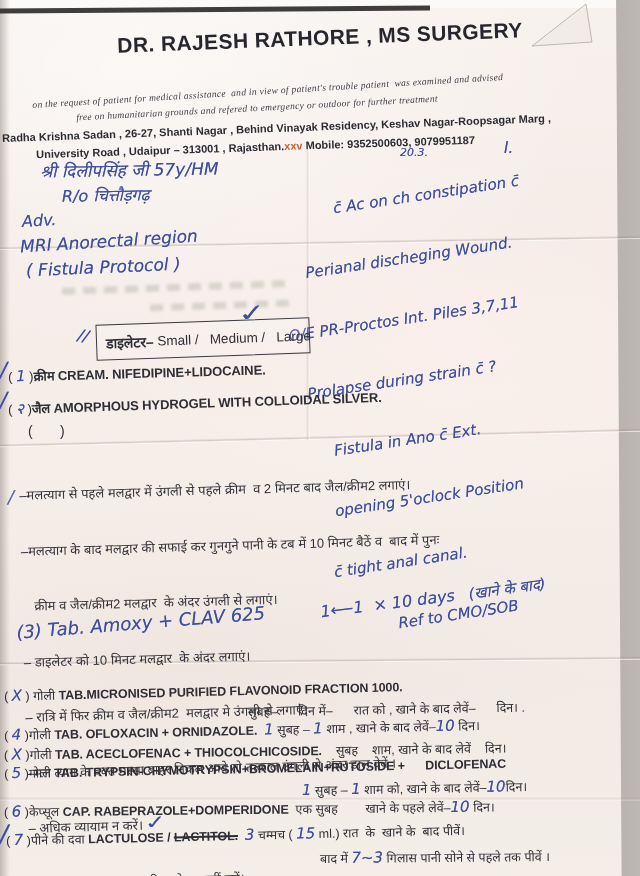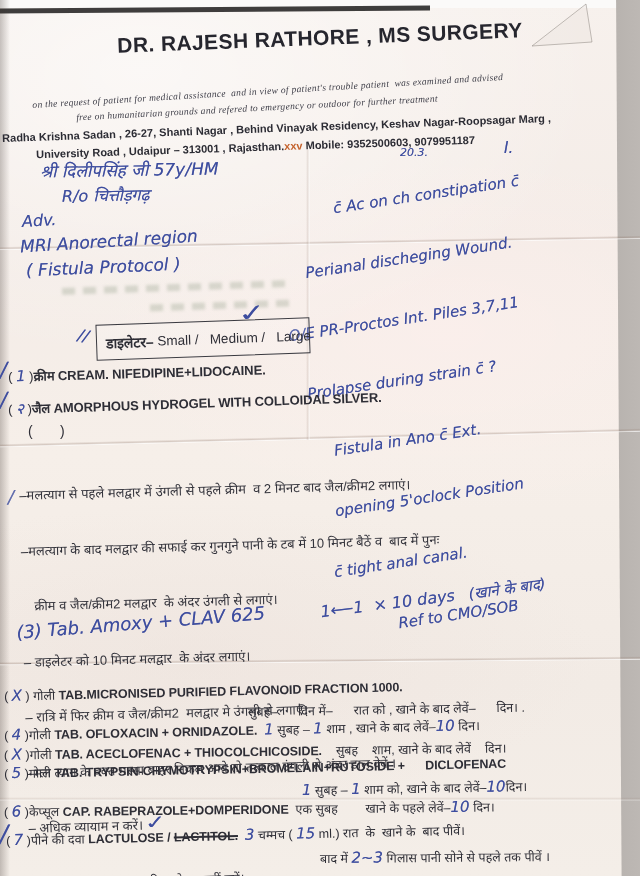--- a/index.html
+++ b/index.html
@@ -134,15 +134,15 @@
   <div class="abs row print" style="left:4px;top:682px;font-size:12.5px;transform:rotate(-1.4deg);"><span>( </span><span class="hw" style="font-size: 15px;">X</span><span> ) गोली </span><span class="b">TAB.MICRONISED PURIFIED FLAVONOID FRACTION 1000.</span></div>
   <div class="abs row print" style="left:248px;top:701px;font-size:12.5px;transform:rotate(-1deg);"><span>सुबह–      दिन में–      रात को , खाने के बाद लेवें–      दिन। .</span></div>
   <div class="abs row print" style="left:4px;top:721px;font-size:12.5px;transform:rotate(-1.2deg);"><span>( </span><span class="hw" style="font-size: 15px;">4</span><span> )गोली </span><span class="b">TAB. OFLOXACIN + ORNIDAZOLE.</span><span>  </span><span class="hw" style="font-size: 15px;">1</span><span> सुबह – </span><span class="hw" style="font-size: 15px;">1</span><span> शाम , खाने के बाद लेवें–</span><span class="hw" style="font-size: 15px;">10</span><span> दिन।</span></div>
   <div class="abs row print" style="left:4px;top:742px;font-size:12.5px;transform:rotate(-.8deg);"><span>( </span><span class="hw" style="font-size: 15px;">X</span><span> )गोली </span><span class="b">TAB. ACECLOFENAC + THIOCOLCHICOSIDE.</span><span>    सुबह    शाम, खाने के बाद लेवें    दिन।</span></div>
   <div class="abs row print" style="left:4px;top:759px;font-size:12.5px;transform:rotate(-1.2deg);"><span>( </span><span class="hw" style="font-size: 15px;">5</span><span> )गोली </span><span class="b">TAB. TRYPSIN-CHYMOTRYPSIN+BROMELAIN+RUTOSIDE +      DICLOFENAC</span></div>
   <div class="abs row print" style="left:302px;top:779px;font-size:12.5px;transform:rotate(-1deg);"><span class="hw" style="font-size: 15px;">1</span><span> सुबह – </span><span class="hw" style="font-size: 15px;">1</span><span> शाम को, खाने के बाद लेवें–</span><span class="hw" style="font-size: 15px;">10</span><span>दिन।</span></div>
   <div class="abs row print" style="left:4px;top:800px;font-size:12.5px;transform:rotate(-.6deg);"><span>( </span><span class="hw" style="font-size: 15px;">6</span><span> )केप्सूल </span><span class="b">CAP. RABEPRAZOLE+DOMPERIDONE</span><span>  एक सुबह        खाने के पहले लेवें–</span><span class="hw" style="font-size: 15px;">10</span><span> दिन।</span></div>
   <div class="abs ink-mark hw" style="left:0px;top:820px;font-size:24px;">∕</div>
   <div class="abs row print" style="left:6px;top:826px;font-size:12.5px;transform:rotate(-1.3deg);"><span>( </span><span class="hw" style="font-size: 15px;">7</span><span> )पीने की दवा </span><span class="b">LACTULOSE / </span><span class="b strike">LACTITOL.</span><span>  </span><span class="hw" style="font-size: 15px;">3</span><span> चम्मच ( </span><span class="hw" style="font-size: 15px;">15</span><span> ml.) रात  के  खाने के  बाद पीवें।</span></div>
   <div class="abs ink-mark hw" style="left:148px;top:812px;font-size:17px;transform:rotate(-8deg) scaleX(1.5);">✓</div>
-  <div class="abs row print" style="left:320px;top:848px;font-size:12.5px;transform:rotate(-.5deg);"><span>बाद में </span><span class="hw" style="font-size: 15px;">2~3</span><span> गिलास पानी सोने से पहले तक पीवें ।</span></div>
+  <div class="abs row print" style="left:320px;top:848px;font-size:12.5px;transform:rotate(-.5deg);"><span>बाद में </span><span class="hw" style="font-size: 15px;">7~3</span><span> गिलास पानी सोने से पहले तक पीवें ।</span></div>
 
 </div>
 
 </body></html>

